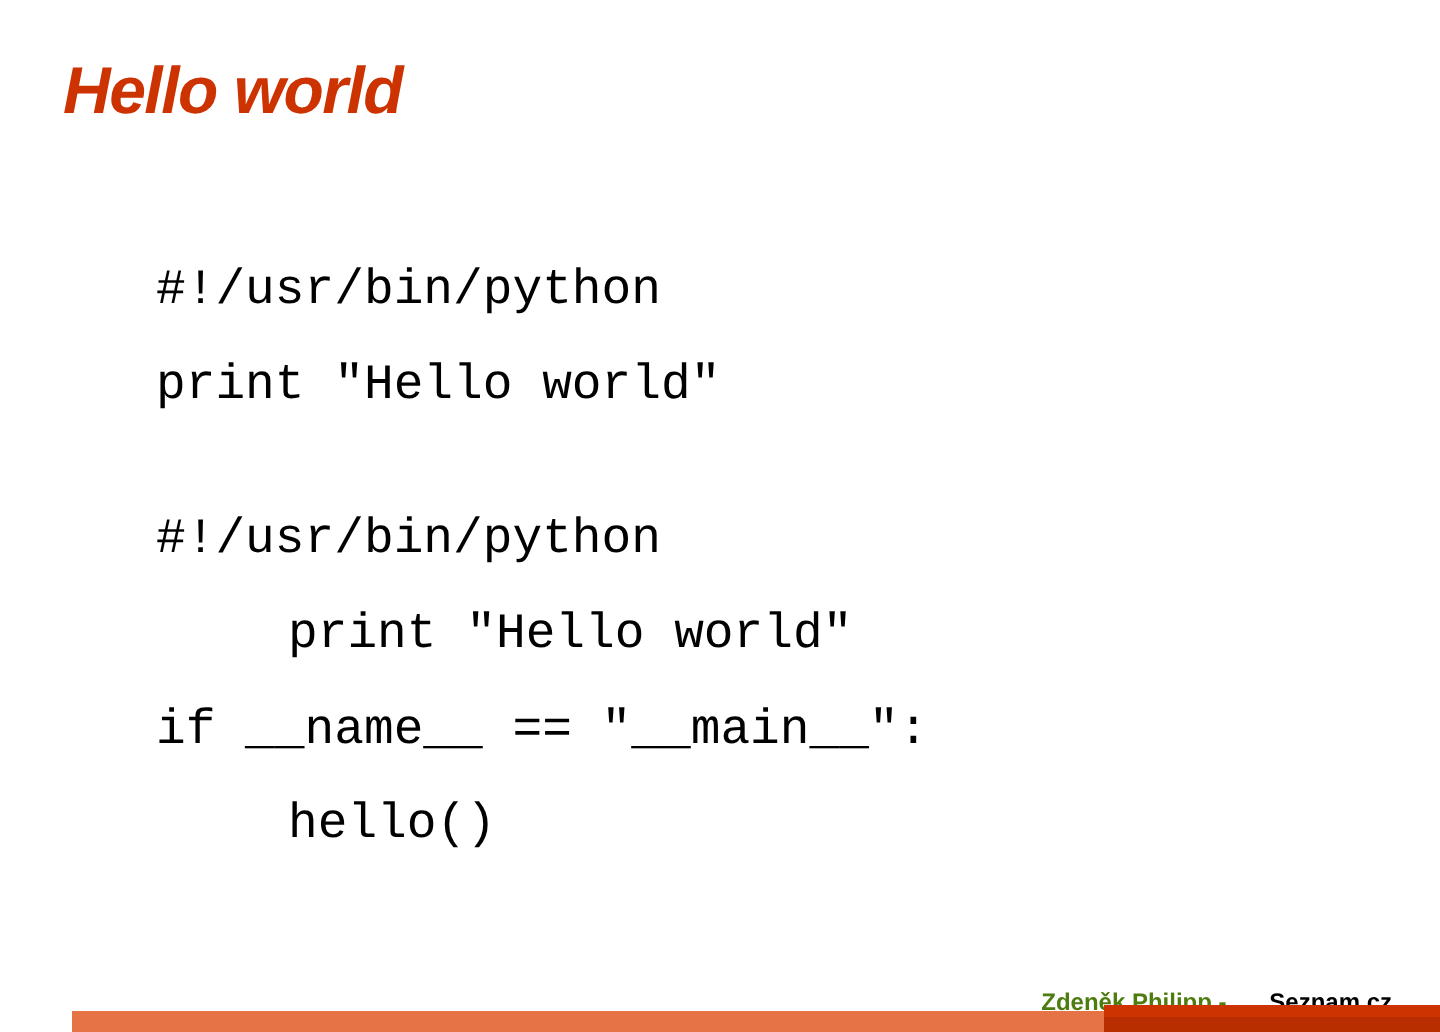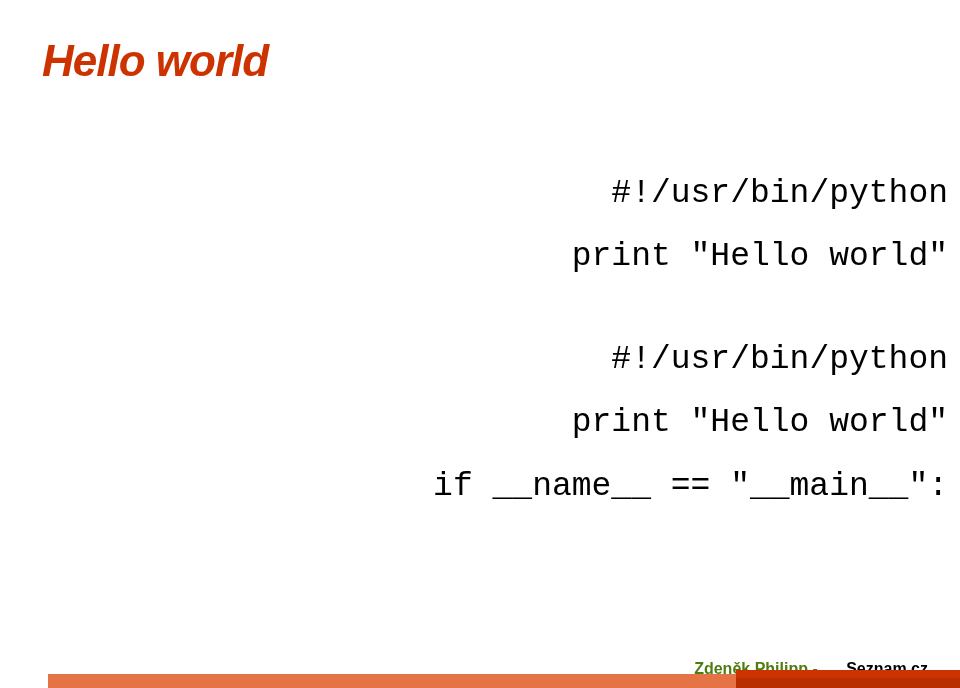--- a/index.html
+++ b/index.html
@@ -28,21 +28,20 @@
     .content {
       padding-left: 44px;
       padding-top: 58px;
       font-family: "Courier New", Courier, monospace;
       font-size: 33px;
       color: #000000;
       line-height: 1.55;
     }
     .code-block {
       margin-bottom: 52px;
-      text-align: right;
     }
     .code-line {
       white-space: pre;
     }
     .indent {
       margin-left: 100px;
     }
     .footer {
       position: absolute;
       bottom: 22px;
@@ -97,20 +96,21 @@
 <div class="content">
   <div class="code-block">
     <div class="code-line">#!/usr/bin/python</div>
     <div class="code-line">print "Hello world"</div>
   </div>
 
   <div class="code-block">
     <div class="code-line">#!/usr/bin/python</div>
     <div class="code-line indent">print "Hello world"</div>
     <div class="code-line">if __name__ == "__main__":</div>
+    <div class="code-line indent">hello()</div>
   </div>
 </div>
 
 <div class="footer">
   <span class="footer-name">Zdeněk Philipp - </span><span class="footer-site">Seznam.cz</span>
 </div>
 
 <div class="decoration">
   <div class="deco-base"></div>
   <div class="deco-accent"></div>

